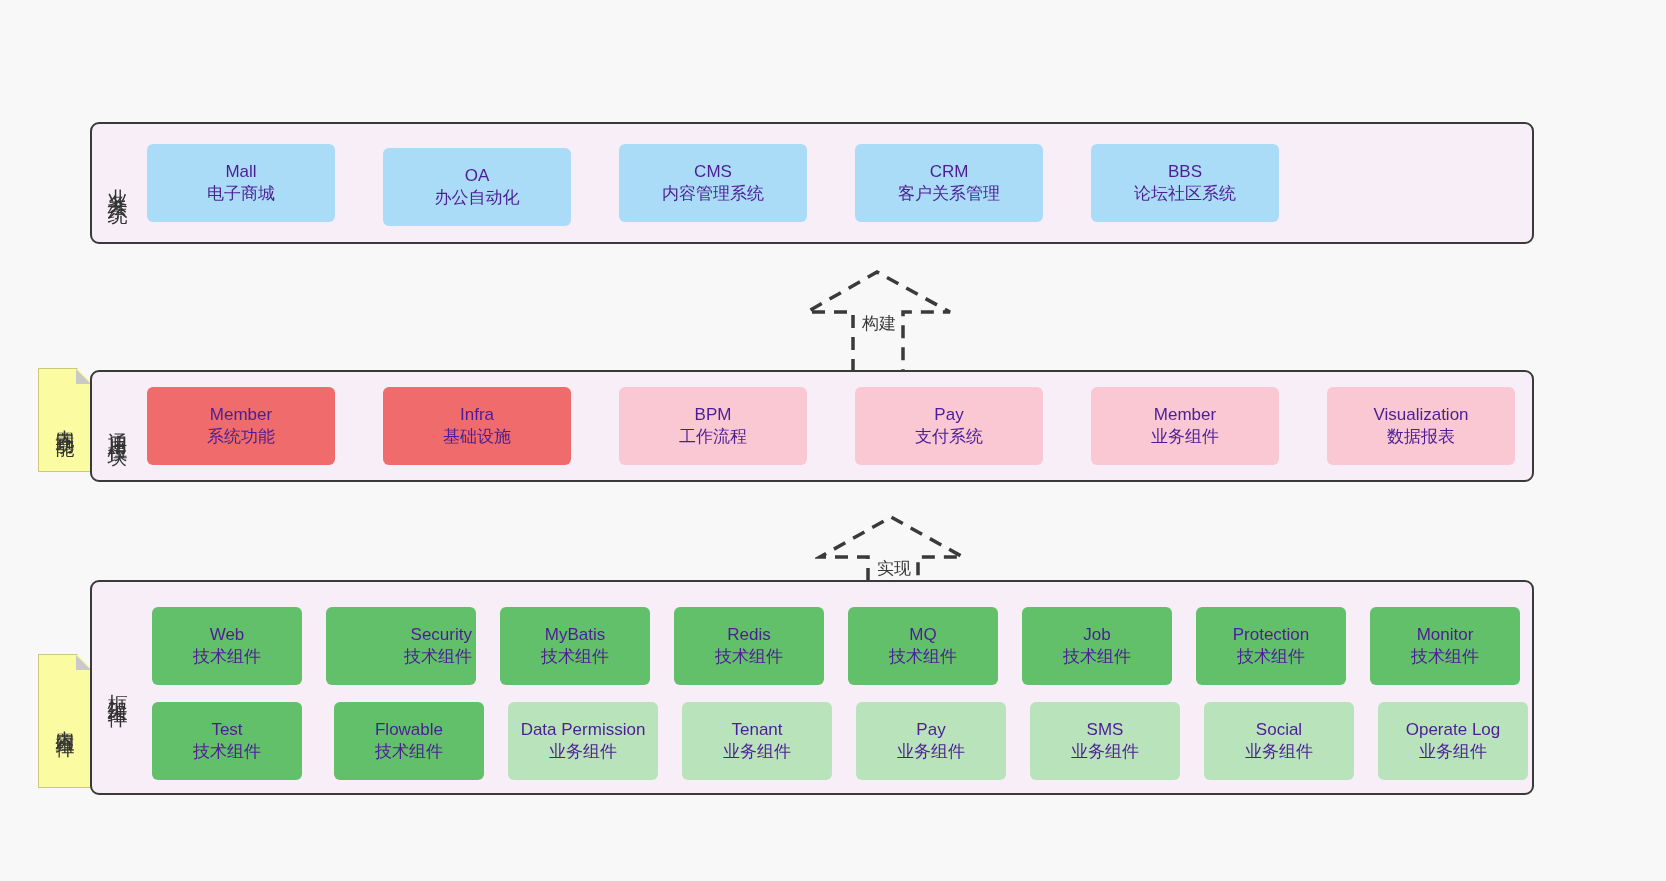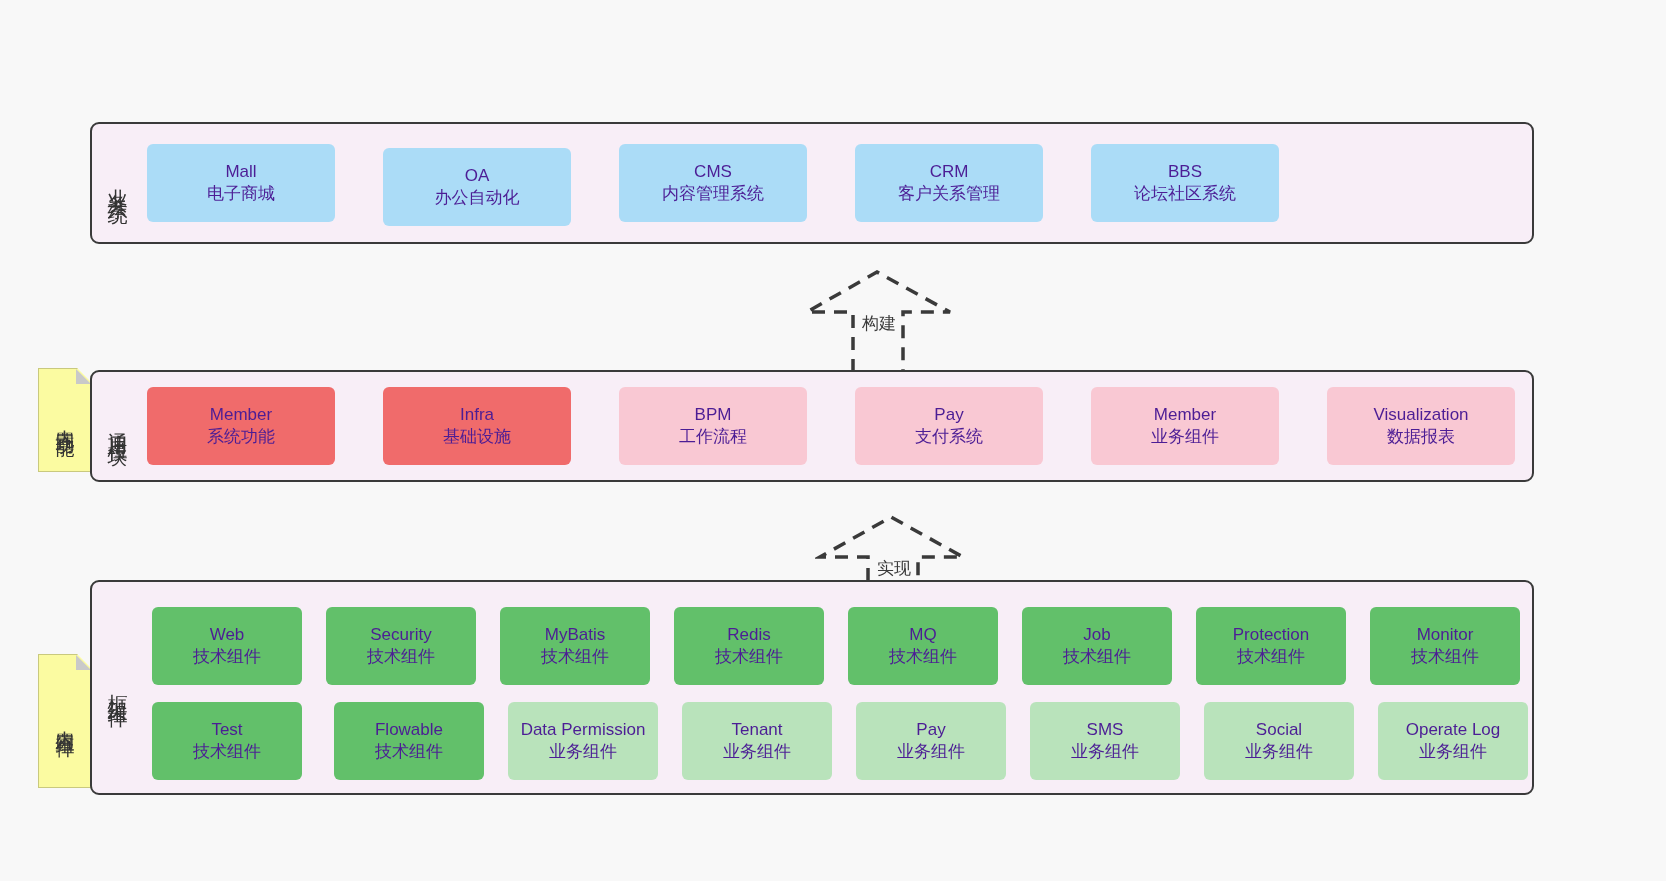--- a/index.html
+++ b/index.html
@@ -183,21 +183,21 @@
     <span class="sticky-text">内置组件</span>
   </div>
 
   <div class="layer" style="top:580px;height:215px;">
     <div class="layer-label">框架组件</div>
     <div class="boxes-row grid-row" style="top:25px;">
         <div class="box sm" style="background: rgb(98, 192, 106);">
           <div>Web</div>
           <div>技术组件</div>
         </div>
-        <div class="box sm" style="background: rgb(98, 192, 106);">
+        <div class="box sm" style="background: rgb(98, 192, 106); align-items: flex-end;">
           <div>Security</div>
           <div>技术组件</div>
         </div>
         <div class="box sm" style="background: rgb(98, 192, 106);">
           <div>MyBatis</div>
           <div>技术组件</div>
         </div>
         <div class="box sm" style="background: rgb(98, 192, 106);">
           <div>Redis</div>
           <div>技术组件</div>

